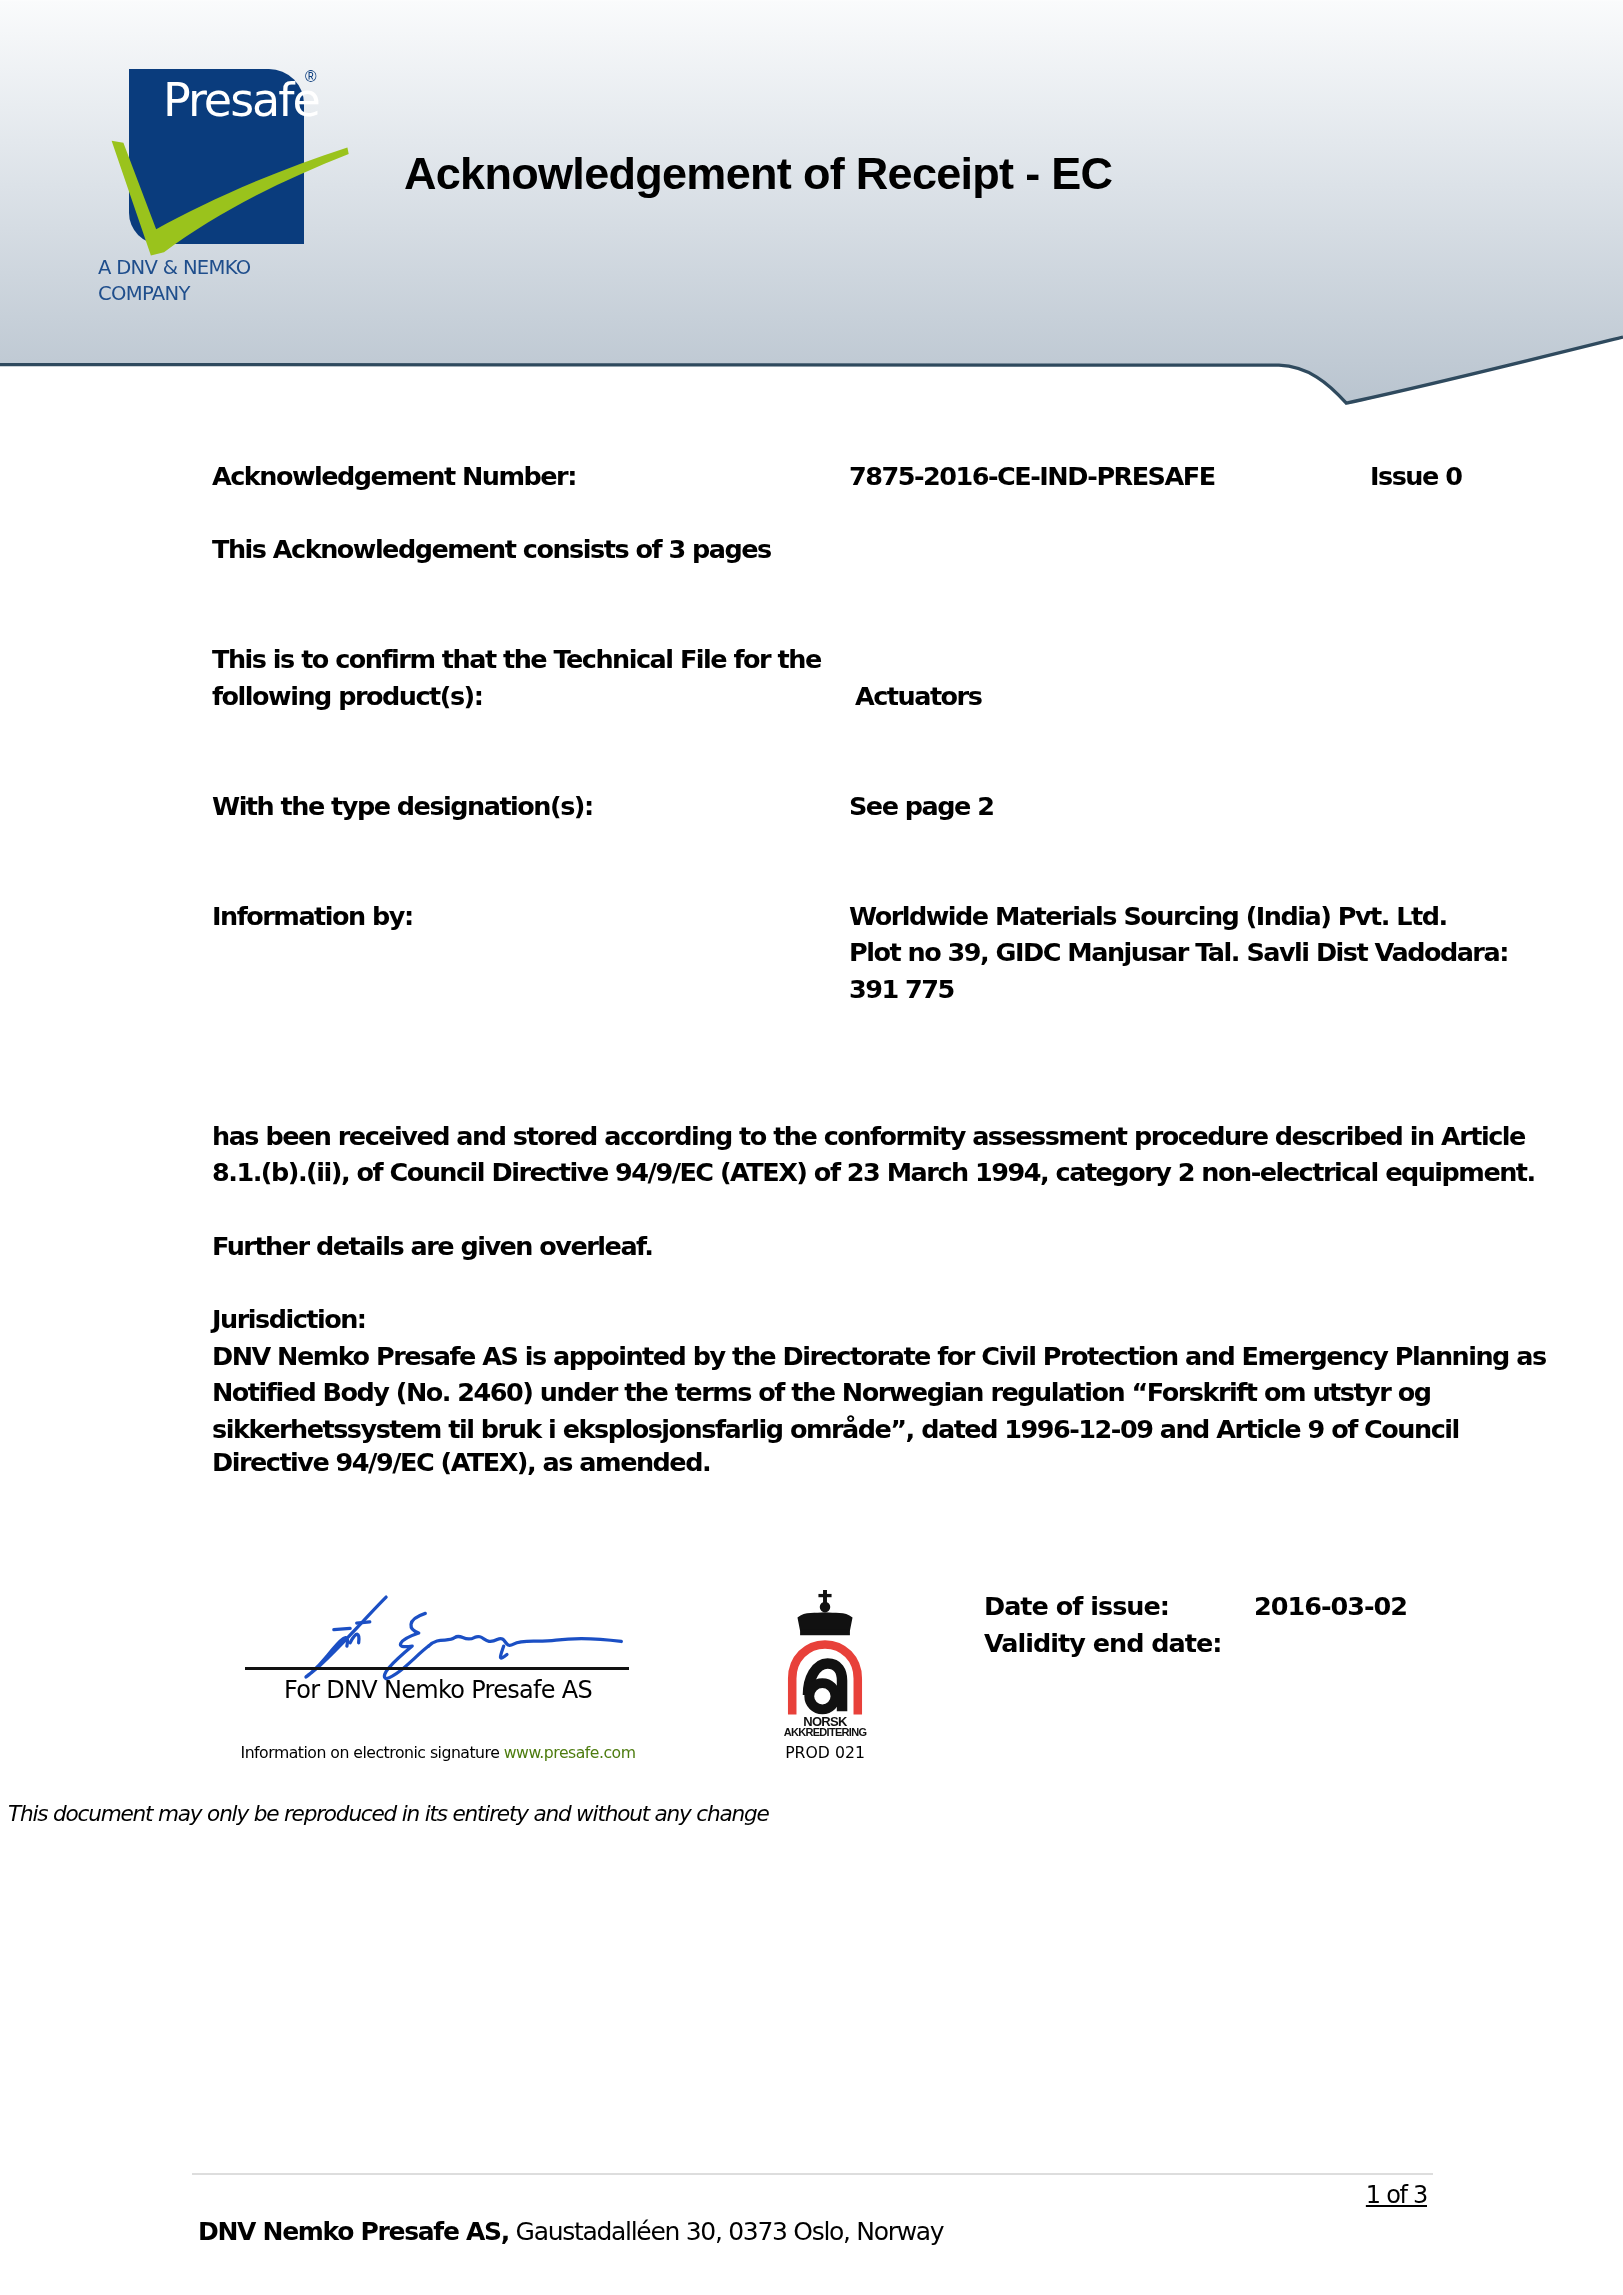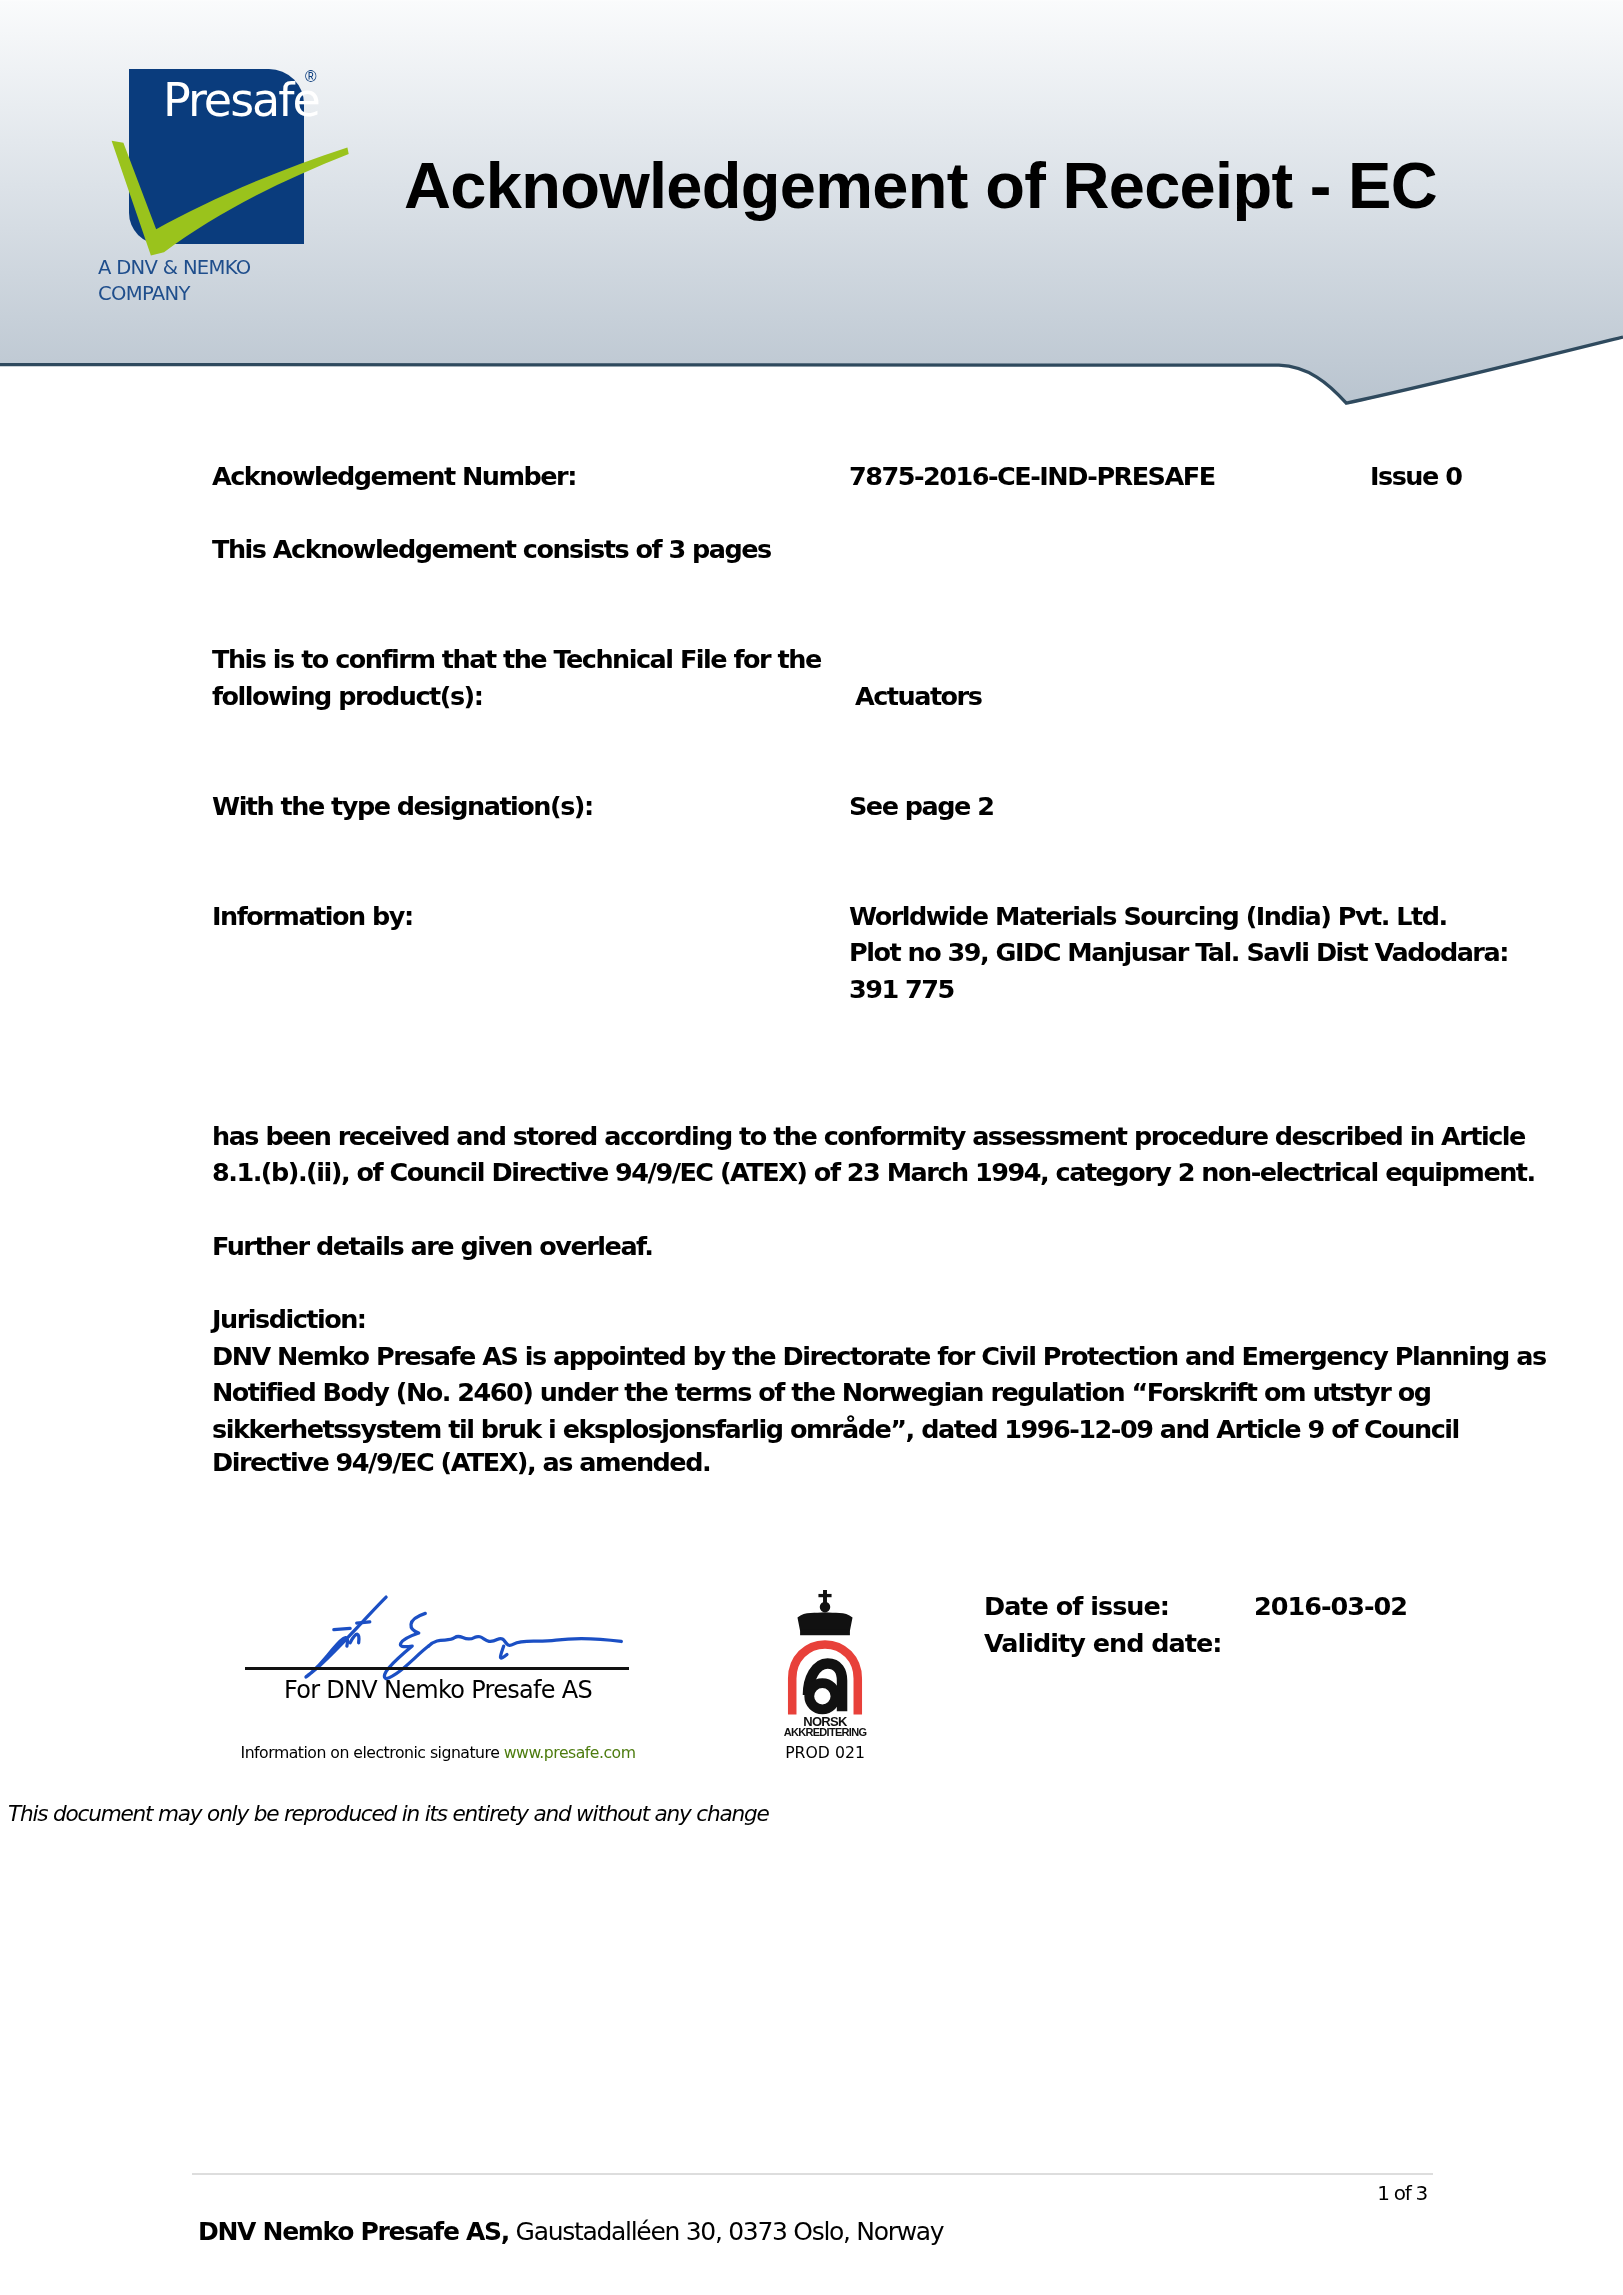--- a/index.html
+++ b/index.html
@@ -11,21 +11,21 @@
   .banner svg { position: absolute; left: 0; top: 0; }
   .logo { position: absolute; left: 129px; top: 69px; width: 175px; height: 175px;
           background: #0a3c7d; border-radius: 0 35px 0 31px; }
   .logo-word { position: absolute; left: 136px; top: 73px; font-size: 46px; color: #ffffff;
                font-family: "DejaVu Sans", sans-serif; letter-spacing: -2px; margin-left: 27px; }
   .logo-reg { position: absolute; left: 305px; top: 68px; font-size: 15.7px; color: #0a3c7d; }
   .logo-check { position: absolute; left: 105px; top: 131px; }
   .logo-tag { position: absolute; left: 98px; top: 255px; width: 236px; text-align: left;
               font-size: 19.6px; line-height: 26px; color: #1f4e8c; font-family: "DejaVu Sans", sans-serif;
               letter-spacing: -0.7px; }
-  .title { position: absolute; left: 404px; top: 148px; font-size: 65px; font-weight: bold;
+  .title { position: absolute; left: 404px; top: 148px; font-size: 45px; font-weight: bold;
            font-family: "Liberation Sans", sans-serif; letter-spacing: -0.7px; }
 
   
   .txt { position: absolute; font-family: "DejaVu Sans", sans-serif; font-weight: bold;
          font-size: 25.5px; line-height: 37px; letter-spacing: -1.5px; white-space: nowrap; }
   .col-l { left: 212px; }
   .col-r { left: 849px; }
 
   
   .sig-svg { position: absolute; left: 288px; top: 1584px; }
@@ -47,21 +47,21 @@
            font-size: 25.5px; letter-spacing: -1px; }
   .date-val { position: absolute; left: 1254px; font-family: "DejaVu Sans", sans-serif; font-weight: bold;
               font-size: 25.5px; letter-spacing: -1px; }
 
   .repro { position: absolute; left: 0; width: 1623px; top: 1801px; text-align: left;
            font-family: "DejaVu Sans", sans-serif; font-style: italic; font-size: 21.6px; letter-spacing: -1.2px; padding-left: 8px; }
 
   
   .foot-rule { position: absolute; left: 192px; top: 2173px; width: 1241px; height: 2px; background: #dddddd; }
   .page-num { position: absolute; right: 196px; top: 2181px; font-family: "DejaVu Sans", sans-serif;
-              font-size: 20px; letter-spacing: -1.3px; }
+              font-size: 24px; letter-spacing: -1.3px; text-decoration: underline; }
   .foot-addr { position: absolute; left: 198px; top: 2217px; font-family: "DejaVu Sans", sans-serif;
                font-size: 25px; letter-spacing: -1.3px; white-space: nowrap; }
   .foot-addr b { font-weight: bold; }
 </style>
 </head>
 <body>
 
 <div class="banner">
   <svg width="1623" height="419" viewBox="0 0 2481 640">
     <defs>

